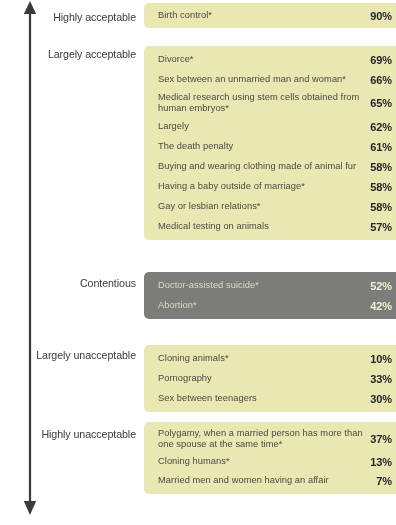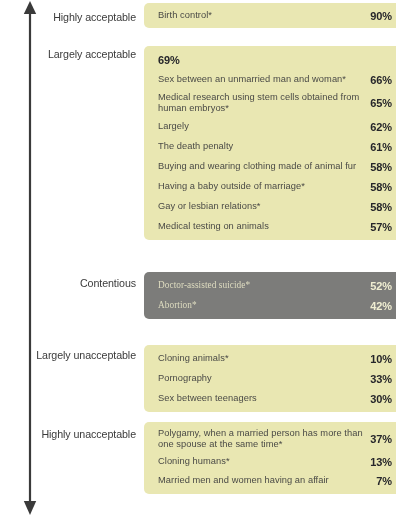--- a/index.html
+++ b/index.html
@@ -74,21 +74,20 @@
     font-size: 11px;
     font-weight: bold;
     color: #26262a;
     flex: 0 0 auto;
     text-align: right;
     white-space: nowrap;
     letter-spacing: -0.1px;
   }
   .panel.gray .row-label {
     color: #dedcc0;
-    font-family: Liberation Serif, serif;
   }
   .panel.gray .row-value {
     color: #f0eed2;
   }
 
   
   .panel .row + .row { margin-top: 4px; }
   .panel.p1 { padding-top: 5px; padding-bottom: 5px; }
   .panel.p2 .row + .row { margin-top: 5px; }
   .panel.p3 .row + .row { margin-top: 5px; }
@@ -112,20 +111,21 @@
 
 <div class="panel p1" style="top:3px;">
   <div class="row">
     <span class="row-label">Birth control*</span>
     <span class="row-value">90%</span>
   </div>
 </div>
 
 <div class="panel p2" style="top:46px;">
   <div class="row">
+    <span class="row-label">Divorce*</span>
     <span class="row-value">69%</span>
   </div>
   <div class="row">
     <span class="row-label">Sex between an unmarried man and woman*</span>
     <span class="row-value">66%</span>
   </div>
   <div class="row">
     <span class="row-label">Medical research using stem cells obtained from human embryos*</span>
     <span class="row-value">65%</span>
   </div>

